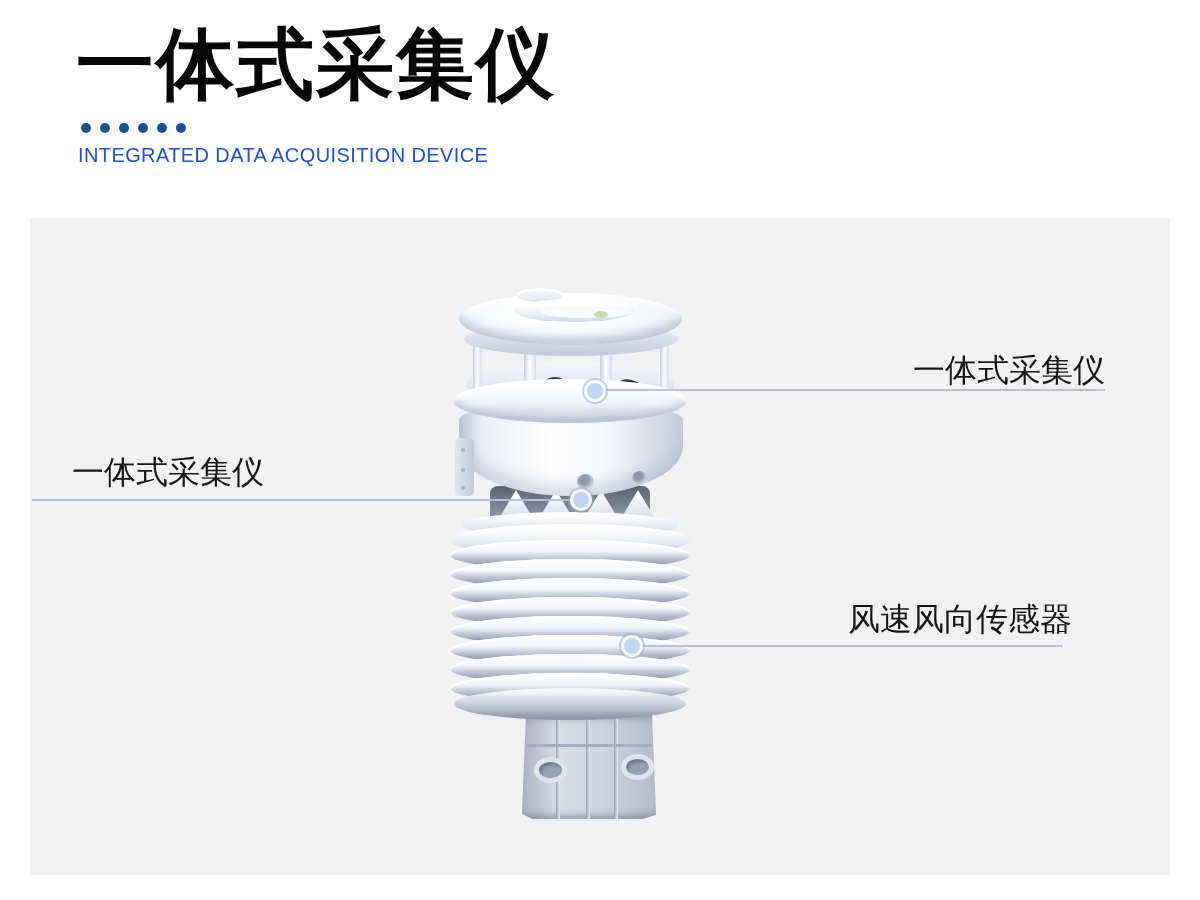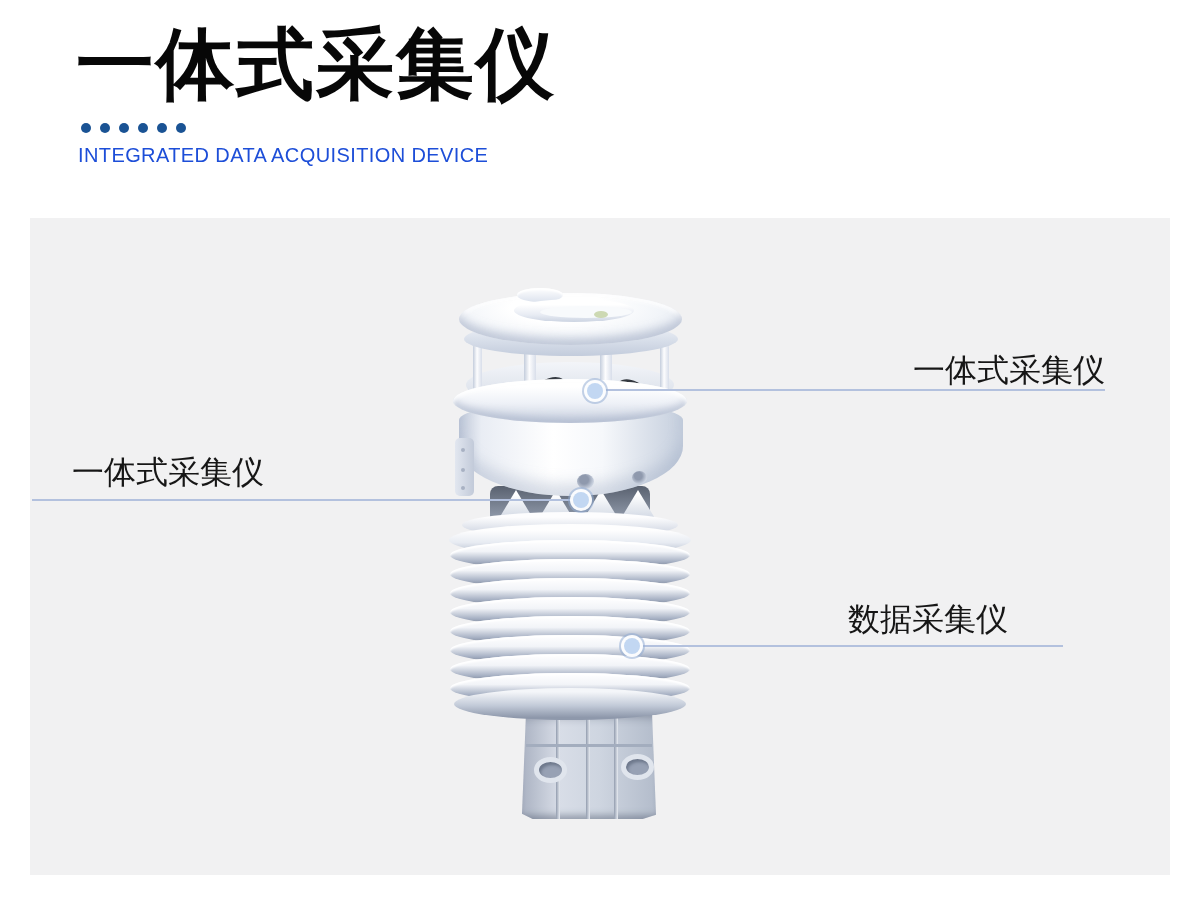--- a/index.html
+++ b/index.html
@@ -179,15 +179,15 @@
 </div>
 
 <div class="abs co-label" style="right:95px;top:349px;">一体式采集仪</div>
 <div class="abs co-line" style="left:596px;top:389px;width:509px;"></div>
 <div class="abs co-dot" style="left:587px;top:383px;"></div>
 
 <div class="abs co-label" style="left:72px;top:451px;">一体式采集仪</div>
 <div class="abs co-line" style="left:32px;top:499px;width:549px;"></div>
 <div class="abs co-dot" style="left:573px;top:492px;"></div>
 
-<div class="abs co-label" style="left:848px;top:598px;">数据采集仪</div>
+<div class="abs co-label" style="left:848px;top:598px;">风速风向传感器</div>
 <div class="abs co-line" style="left:631px;top:645px;width:432px;"></div>
 <div class="abs co-dot" style="left:624px;top:638px;"></div>
 
 </body></html>

